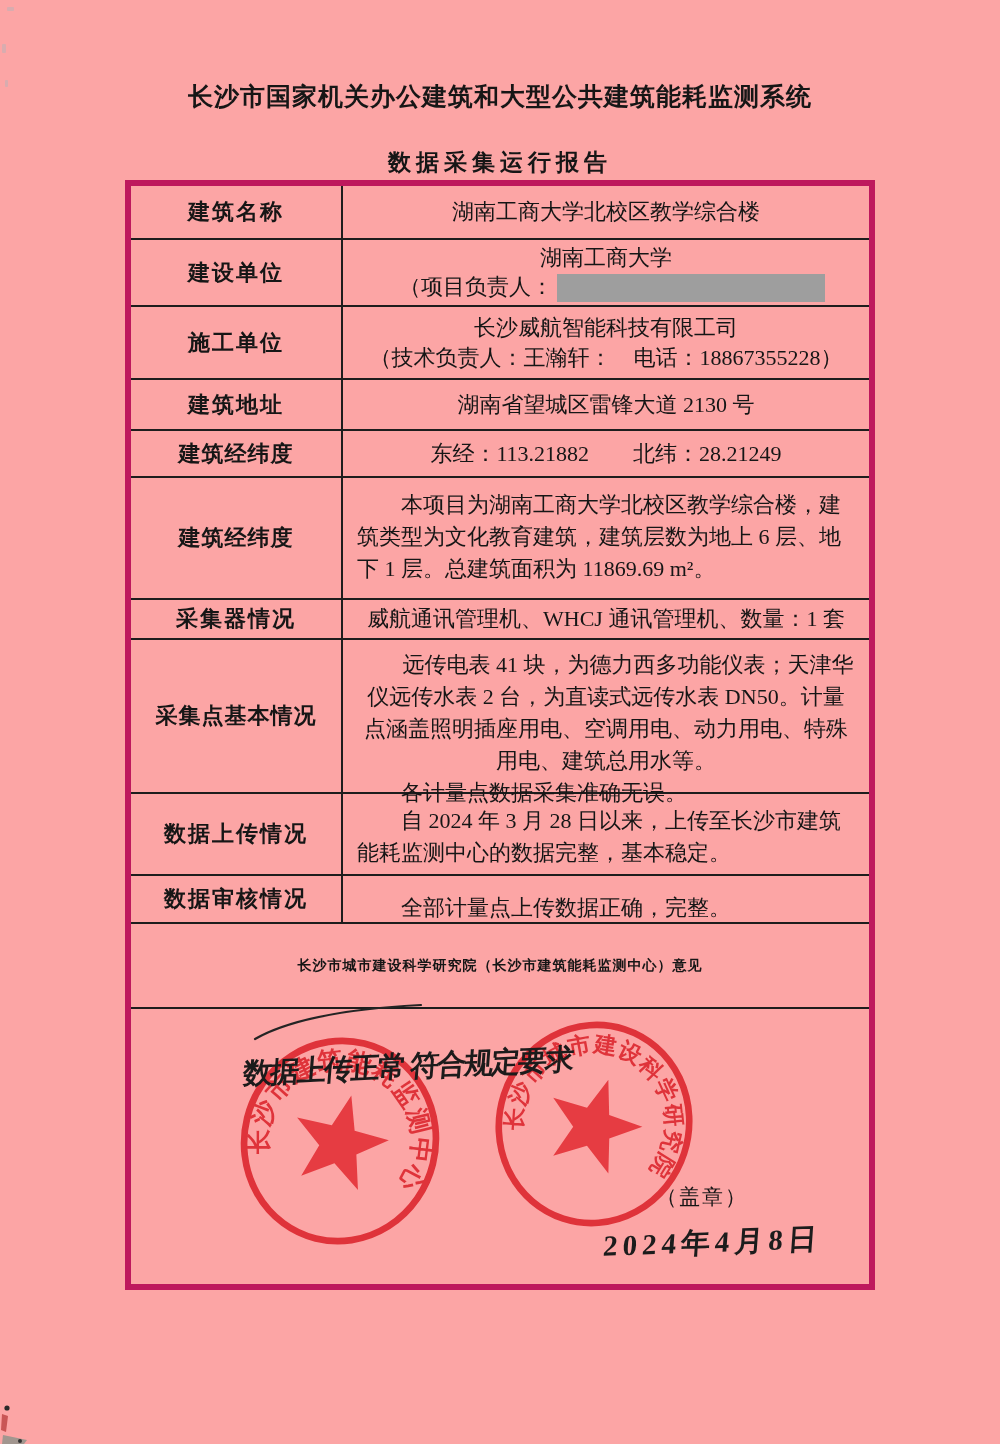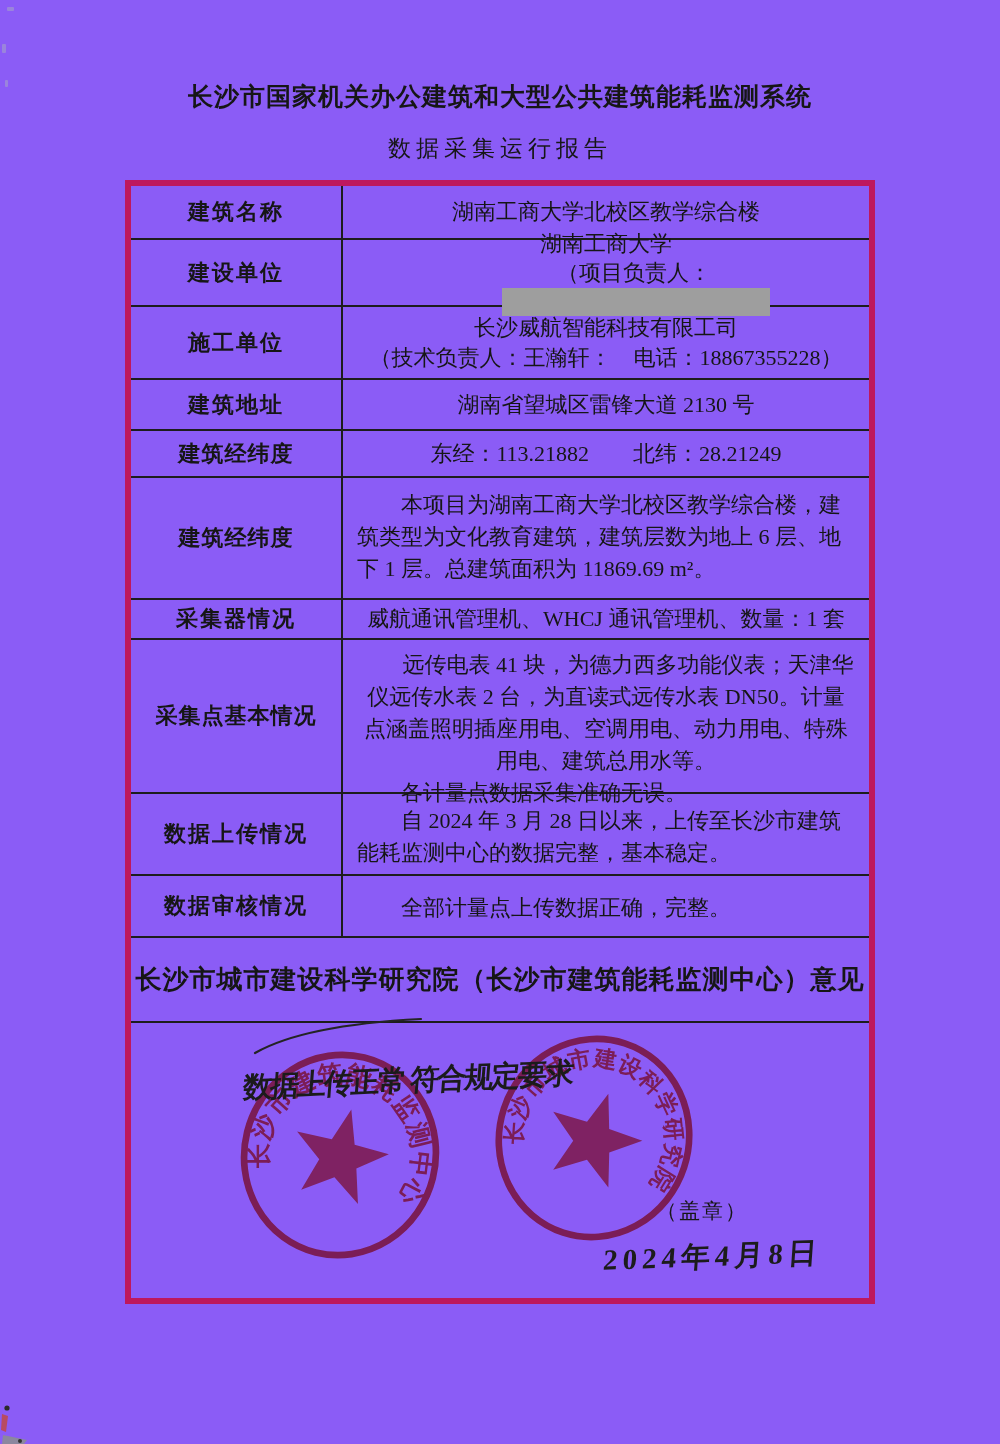--- a/index.html
+++ b/index.html
@@ -1,55 +1,55 @@
 <!DOCTYPE html>
 <html><head>
 <meta charset="utf-8">
 <style>
   html,body { margin:0; padding:0; background:#e9e9e9; }
   .page {
     position:relative; width:1000px; height:1444px; margin:0 auto;
-    background:#8b5cf6; overflow:hidden;
+    background:#fca5a5; overflow:hidden;
     font-family:"Liberation Serif","DejaVu Serif",serif;
     color:#161616;
   }
   
   .speck { position:absolute; background:#aeb6bd; opacity:.45; border-radius:1px; }
 
   .title1 {
     position:absolute; left:0; right:0; top:80px; margin:0;
     text-align:center; font-size:25px; font-weight:700; letter-spacing:1px;
   }
   .title2 {
-    position:absolute; left:0; right:0; top:133px; margin:0;
-    text-align:center; font-size:23px; font-weight:400; letter-spacing:5px;
+    position:absolute; left:0; right:0; top:133px; margin:14px;
+    text-align:center; font-size:23px; font-weight:700; letter-spacing:5px;
   }
 
   .rtable {
     position:absolute; left:125px; top:180px; width:750px;
     box-sizing:border-box; border:6px solid #be185d;
   }
   .row { display:flex; box-sizing:border-box; border-top:2px solid #1d1d1d; align-items:stretch; }
   .row.first { border-top:none; }
   .cell-label {
     flex:0 0 212px; box-sizing:border-box; border-right:2px solid #1d1d1d;
     display:flex; align-items:center; justify-content:center;
     font-size:22px; font-weight:700; letter-spacing:2px; text-align:center;
   }
   .cell-value { flex:1 1 auto; box-sizing:border-box; font-size:22px; font-weight:500; position:relative; }
   .vcenter { display:flex; flex-direction:column; justify-content:center; }
   .tcenter { text-align:center; }
   .cell-value p { margin:0 14px; text-indent:2em; line-height:1.46; }
 
-  .line268 { display:flex; align-items:center; margin-left:56px; line-height:1.3;flex-direction:column; }
+  .line268 { display:flex; align-items:center; margin-left:56px; line-height:1.3; }
   .redact { display:inline-block; width:268px; height:28px; background:#9e9e9e; margin-left:4px; }
 
   .opinion-cell {
     width:100%; display:flex; align-items:center; justify-content:center;
-    font-size:26px; font-weight:700; letter-spacing:1px;
+    font-size:14px; font-weight:700; letter-spacing:1px;
   }
 
   .stamp-area { position:relative; width:100%; }
   .stamp { position:absolute; mix-blend-mode:multiply; opacity:.93; }
   .stamp.left  { left:103px; top:22px;  width:212px; height:220px; transform:rotate(14deg); }
   .stamp.right { left:358px; top:6px;   width:210px; height:218px; transform:rotate(18deg); }
   .stamp svg { width:100%; height:100%; display:block; }
   .stamp-text { font-family:"Liberation Serif","DejaVu Serif",serif; font-weight:700; }
 
   .hand-note {
@@ -135,21 +135,21 @@
       </div>
     </div>
 
     <div class="row" style="height:82px;">
       <div class="cell-label">数据上传情况</div>
       <div class="cell-value">
         <p style="margin-top:11px;">自 2024 年 3 月 28 日以来，上传至长沙市建筑能耗监测中心的数据完整，基本稳定。</p>
       </div>
     </div>
 
-    <div class="row" style="height:62px;">
+    <div class="row" style="height:48px;">
       <div class="cell-label">数据审核情况</div>
       <div class="cell-value">
         <p style="margin-top:16px;">全部计量点上传数据正确，完整。</p>
       </div>
     </div>
 
     <div class="row" style="height:85px;">
       <div class="opinion-cell">长沙市城市建设科学研究院（长沙市建筑能耗监测中心）意见</div>
     </div>
 

